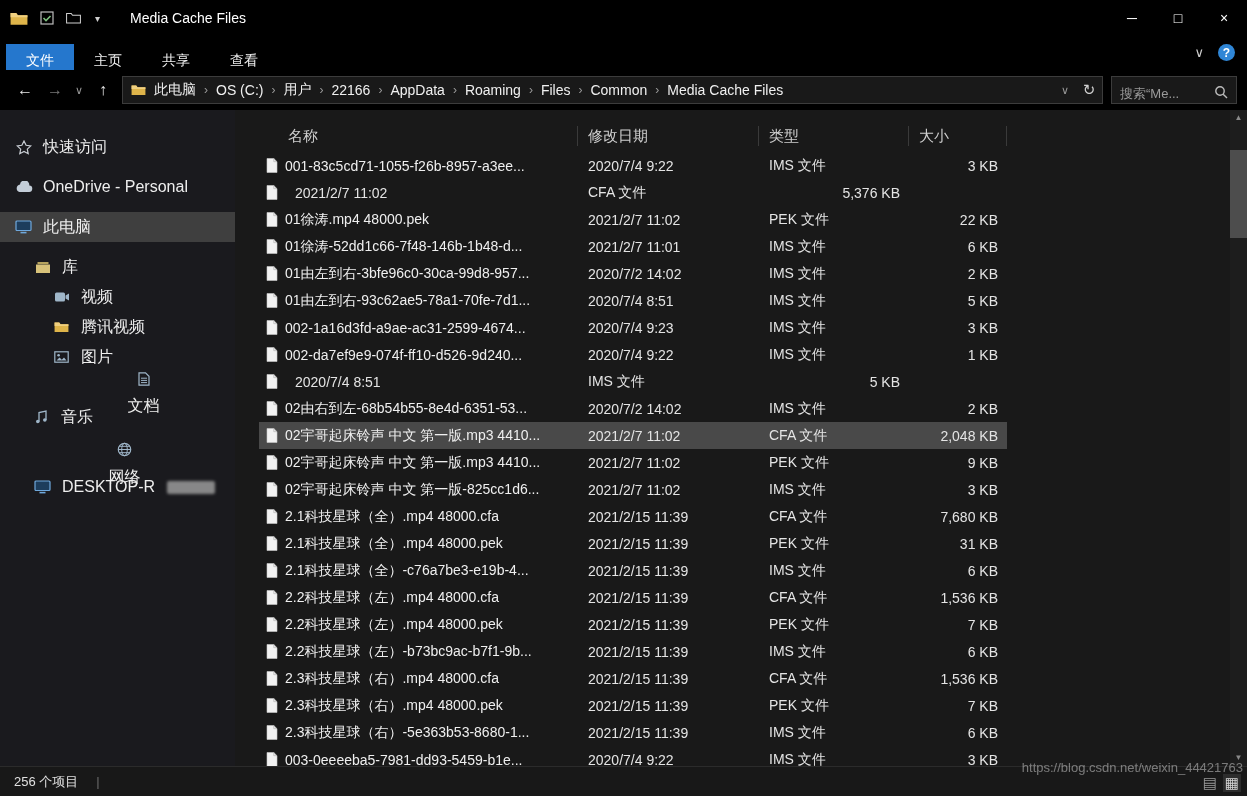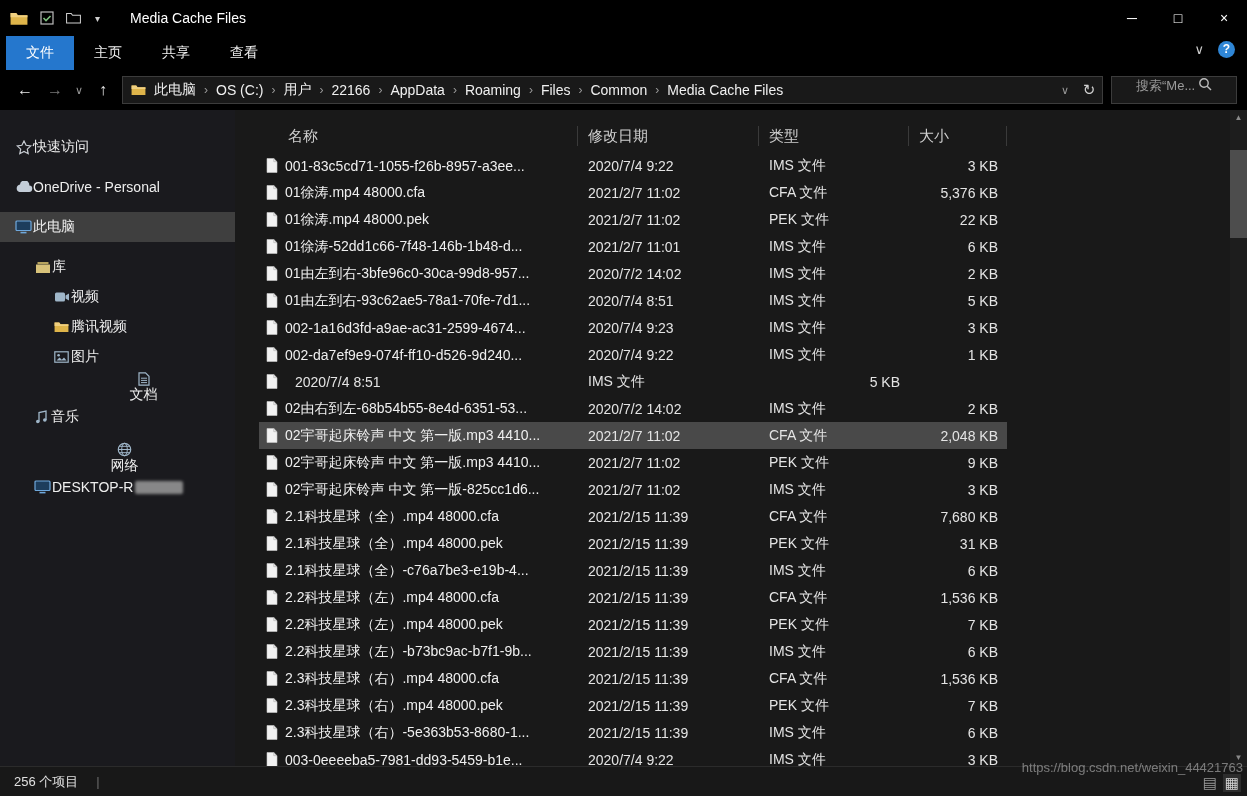--- a/index.html
+++ b/index.html
@@ -10,46 +10,46 @@
   
   .titlebar{position:absolute;top:0;left:0;right:0;height:36px;display:flex;align-items:center;justify-content:space-between}
   .tb-left{display:flex;align-items:center;gap:12px;padding-left:10px}
   .tb-ico{display:flex;align-items:center}
   .tb-caret{color:#cfcfcf;font-size:10px;padding:0 2px}
   .tb-title{font-size:14px;color:#fff;margin-left:16px;white-space:nowrap}
   .tb-controls{display:flex;height:36px}
   .tbc{width:46px;display:flex;align-items:center;justify-content:center;font-size:14px;color:#fff}
 
   
-  .ribbon{position:absolute;top:36px;left:0;right:0;height:34px;display:flex;align-items:center;justify-content:space-between;background:#000}
+  .ribbon{position:absolute;top:44px;left:0;right:0;height:34px;display:flex;align-items:flex-start;justify-content:space-between;background:#000}
   #tabs{display:flex;padding-left:6px}
   .tab{padding:8px 20px;font-size:14px;color:#f0f0f0;white-space:nowrap}
   .tab.active{background:#2577cd;color:#fff}
   .ribbon-right{display:flex;align-items:center;gap:14px;padding:0 12px 8px 0}
   .chev{color:#cfcfcf;font-size:13px}
   .help{width:17px;height:17px;border-radius:50%;background:#2f86d6;color:#fff;font-size:12px;font-weight:bold;display:flex;align-items:center;justify-content:center}
 
   
   .addressrow{position:absolute;top:70px;left:0;right:0;height:40px;display:flex;align-items:center;padding:0 10px;background:#000}
   .nav-btn{width:30px;height:28px;display:flex;align-items:center;justify-content:center;color:#e8e8e8;font-size:16px}
   .nav-btn.dim{color:#777}
   .nav-btn.small{width:18px;font-size:11px;color:#9a9a9a}
   .addressbox{flex:1;height:28px;border:1px solid #3c3c3c;background:#191919;display:flex;align-items:center;margin:0 8px 0 4px;padding-left:8px}
   #breadcrumb{display:flex;align-items:center;flex:1;font-size:14px;overflow:hidden}
   .crumb{padding:0 8px;color:#f0f0f0;white-space:nowrap}
   .crumb-sep{color:#9a9a9a;font-size:12px}
   .addr-caret{color:#9a9a9a;width:22px;text-align:center;font-size:11px}
   .addr-refresh{color:#cfcfcf;width:26px;text-align:center;font-size:15px}
-  .searchbox{width:126px;height:28px;border:1px solid #3c3c3c;background:#191919;display:flex;align-items:flex-start;justify-content:space-between;padding:0 24px}
+  .searchbox{width:126px;height:28px;border:1px solid #3c3c3c;background:#191919;display:flex;align-items:flex-end;justify-content:space-between;padding:0 8px}
   .search-text{color:#9a9a9a;font-size:13px;white-space:nowrap;overflow:hidden}
 
   
   .content{position:absolute;top:110px;left:0;right:0;bottom:30px;display:flex;background:#191919;overflow:hidden}
   .sidebar{width:235px;background:#1a1a1e;padding-top:22px;flex-shrink:0;overflow:hidden}
-  .side-item{height:30px;display:flex;align-items:center;font-size:14px;color:#eee}
+  .side-item{height:30px;display:flex;align-items:center;gap:10px;font-size:16px;color:#eee}
   .side-item.gap{margin-top:10px}
   .side-item.selected{background:#3f3f3f}
   .side-item .ic{width:19px;display:flex;justify-content:center;align-items:center}
   .redact{display:inline-block;width:48px;height:13px;background:#9b9b9b;filter:blur(1.5px);border-radius:2px;margin-left:2px;opacity:.85}
 
   .main{flex:1;position:relative;overflow:hidden}
   .list-header{display:grid;grid-template-columns:319px 181px 150px 98px;height:32px;margin:10px 0 0 24px;align-items:center;color:#cfcfcf;font-size:15px}
   .hcell{padding:0 10px;border-right:1px solid #3a3a3a;height:20px;line-height:20px;white-space:nowrap}
   .hcell.name{padding-left:29px}
   .hcell.size{}
@@ -291,21 +291,20 @@
             <span class="cell-type">IMS 文件</span>
             <span class="cell-size">3 KB</span>
           </div>
           <div class="row">
             <span class="cell-icon">
               <svg width="12" height="15" viewBox="0 0 12 15">
                 <path d="M1 .5h6.8L11 3.7V14.5H1z" fill="#f2f2f2" stroke="#c9c9c9" stroke-width=".6"></path>
                 <path d="M7.8 .5v3.2H11" fill="none" stroke="#b9b9b9" stroke-width=".8"></path>
               </svg>
             </span>
-            <span class="cell-name">01徐涛.mp4 48000.cfa</span>
             <span class="cell-date">2021/2/7 11:02</span>
             <span class="cell-type">CFA 文件</span>
             <span class="cell-size">5,376 KB</span>
           </div>
           <div class="row">
             <span class="cell-icon">
               <svg width="12" height="15" viewBox="0 0 12 15">
                 <path d="M1 .5h6.8L11 3.7V14.5H1z" fill="#f2f2f2" stroke="#c9c9c9" stroke-width=".6"></path>
                 <path d="M7.8 .5v3.2H11" fill="none" stroke="#b9b9b9" stroke-width=".8"></path>
               </svg>

